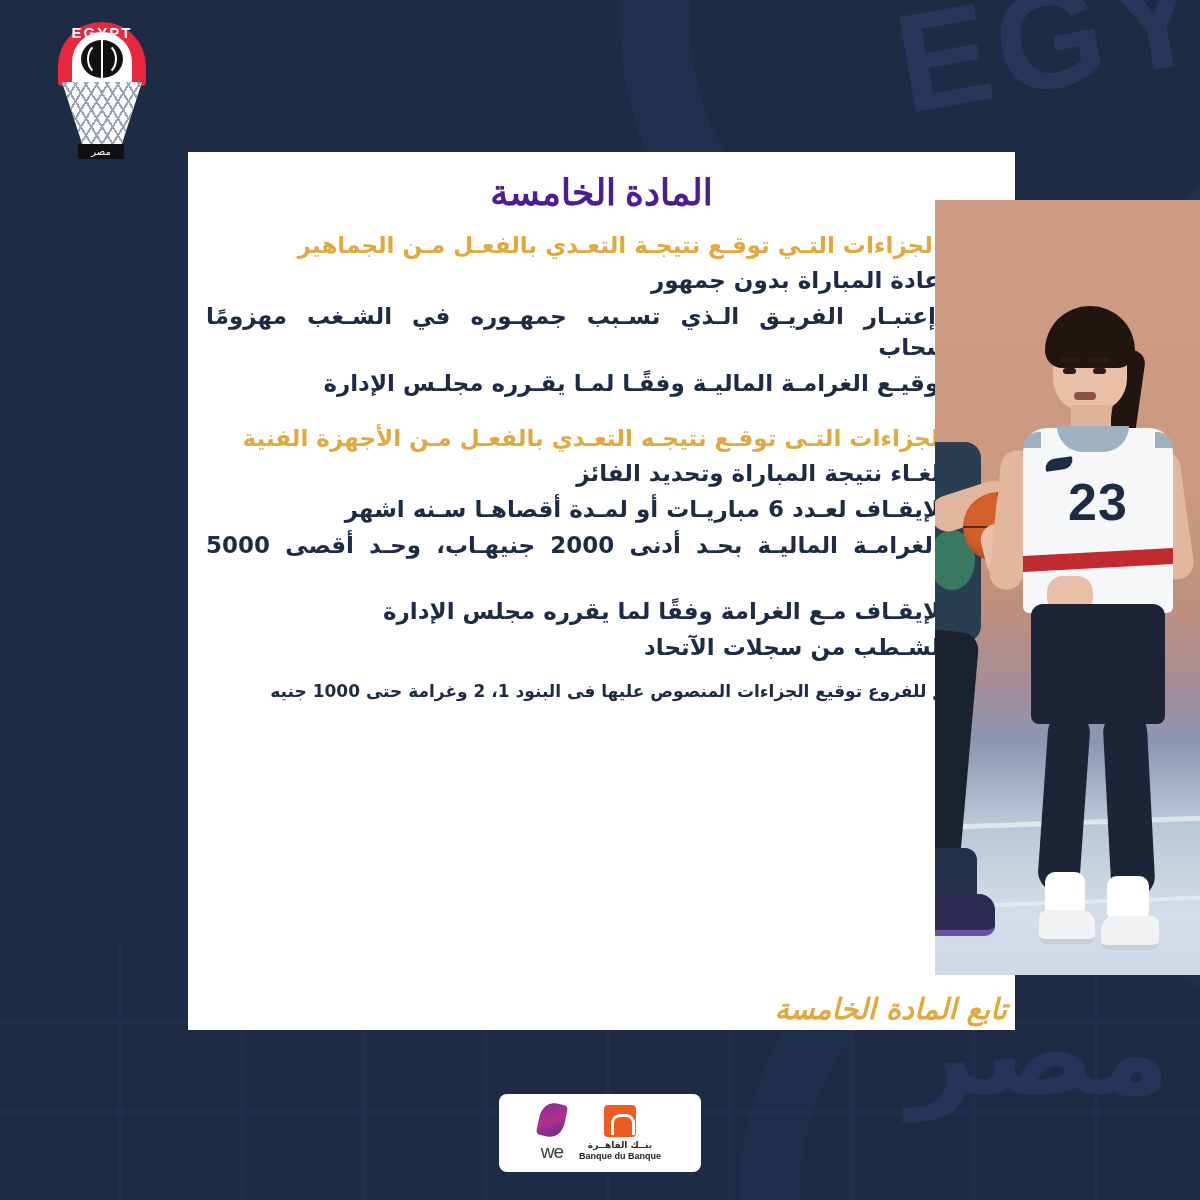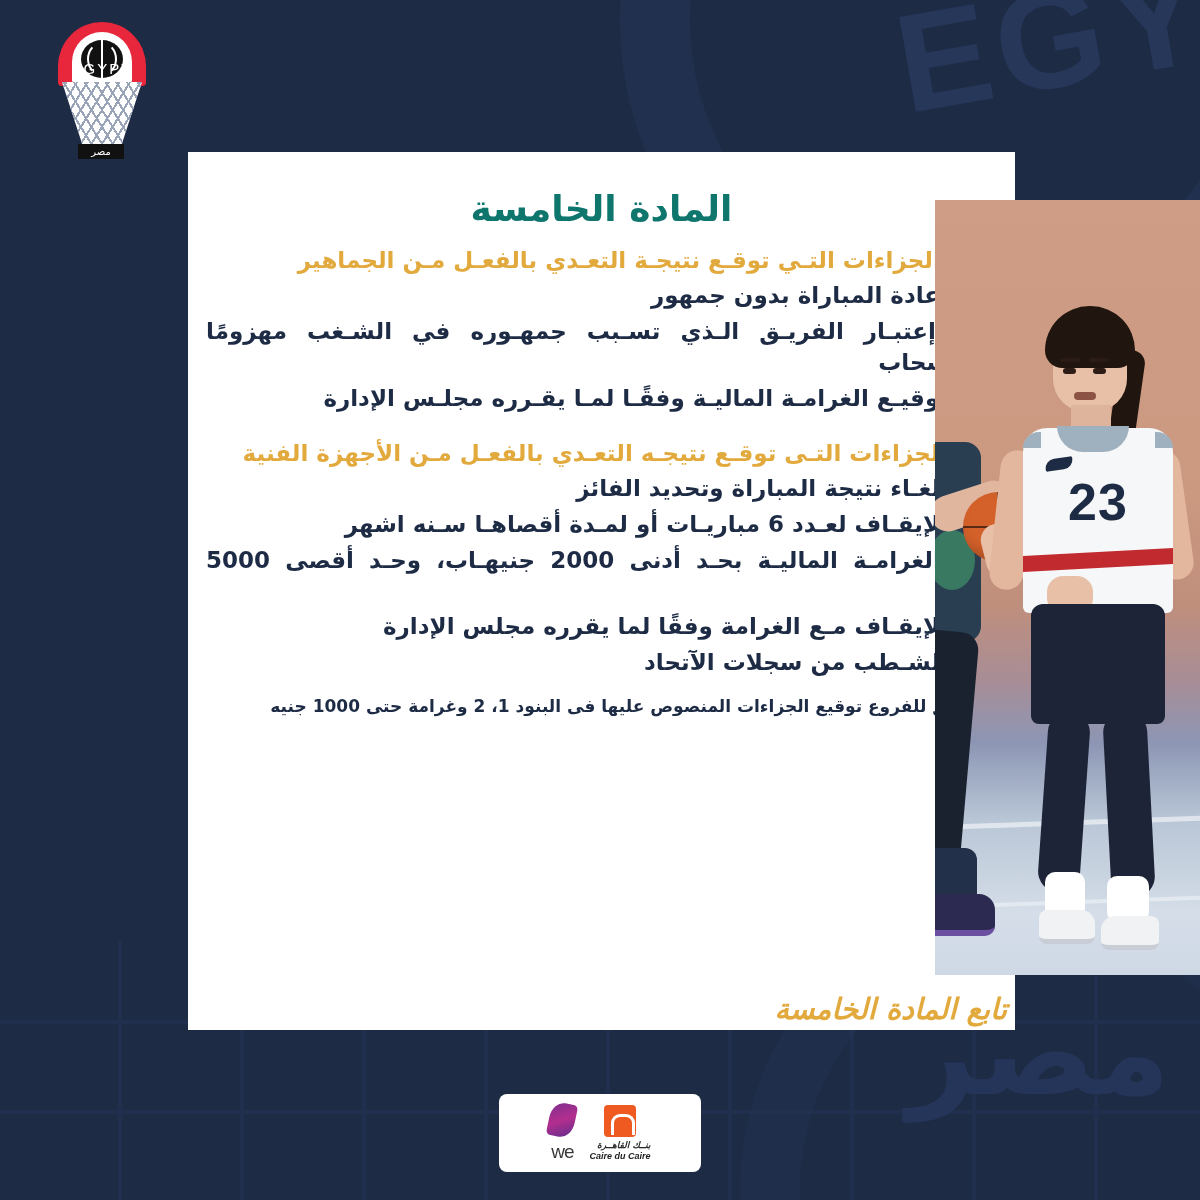--- a/index.html
+++ b/index.html
@@ -160,25 +160,24 @@
     text-align: center;
     font-family: "DejaVu Sans", sans-serif;
   }
   .logo-egypt-text {
     position: absolute;
     top: 8px; left: 18px;
     width: 88px;
     text-align: center;
     color: #ffffff;
     font-size: 15px;
-    font-weight: 400;
+    font-weight: 700;
     letter-spacing: 2px;
     font-family: "Liberation Sans", sans-serif;
     z-index: 3;
-    margin-top: 36px;
   }
 
   .page-title {
     position: absolute;
     left: 0; right: 0;
     top: 44px;
     text-align: center;
     color: #e8b653;
     font-size: 50px;
     font-weight: 700;
@@ -192,25 +191,26 @@
     left: 188px;
     top: 152px;
     width: 827px;
     height: 878px;
     background: #ffffff;
     z-index: 4;
   }
 
   .card-heading {
     text-align: center;
-    color: #0f766e;
+    color: #4c1d95;
     font-size: 36px;
     font-weight: 700;
-    padding-top: 36px;
+    padding-top: 20px;
     letter-spacing: -.5px;
+    font-family: Liberation Serif, serif;
   }
 
   .content {
     padding: 8px 22px 0 18px;
   }
 
   .section-title {
     color: #e2a93d;
     font-size: 23px;
     font-weight: 700;
@@ -569,21 +569,21 @@
     width: 202px;
     height: 78px;
     background: #ffffff;
     border-radius: 8px;
     display: flex;
     align-items: center;
     justify-content: center;
     gap: 14px;
     z-index: 7;
   }
-  .sp-caire { text-align: right; font-style: italic; }
+  .sp-caire { text-align: center; }
   .sp-caire-mark {
     width: 32px; height: 32px;
     margin: 0 auto 3px;
     background: #ef5a21;
     border-radius: 4px;
     position: relative;
   }
   .sp-caire-mark::before {
     content: "";
     position: absolute;
@@ -715,21 +715,21 @@
   <div class="p-sockR"></div>
   <div class="p-shoeL"></div>
   <div class="p-shoeR"></div>
 </div>
 
 <div class="sponsors">
 
   <div class="sp-caire">
     <div class="sp-caire-mark"></div>
     <div class="sp-caire-ar">بنــك القاهــرة</div>
-    <div class="sp-caire-fr">Caire du Caire</div>
+    <div class="sp-caire-fr">Banque du Banque</div>
   </div>
 
   <div class="sp-we">
     <div class="sp-we-mark"></div>
     <div class="sp-we-text">we</div>
   </div>
 
 </div>
 
 </body></html>

